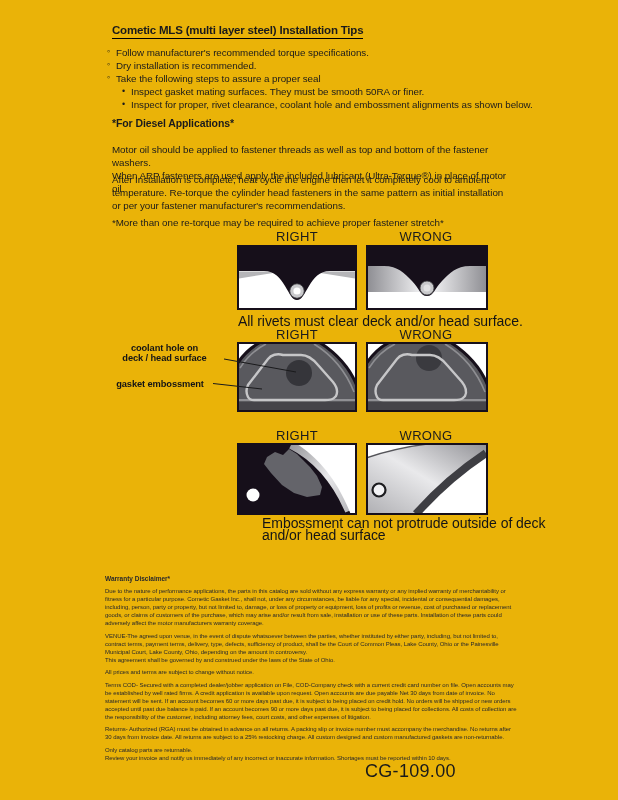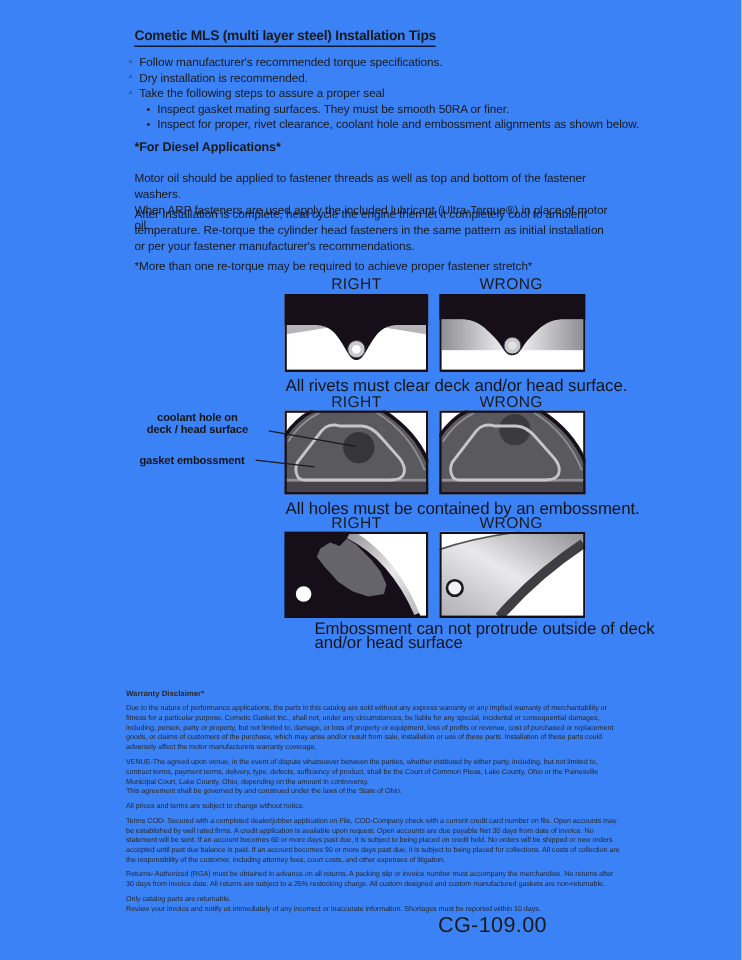--- a/index.html
+++ b/index.html
@@ -1,16 +1,16 @@
 <!DOCTYPE html>
 <html><head>
 <meta charset="utf-8">
 <style>
   html,body{margin:0;padding:0;background:#fff;}
-  .page{position:relative;width:618px;height:800px;background:#3b82f6;overflow:hidden;
+  .page{position:relative;width:618px;height:800px;background:#eab308;overflow:hidden;
         font-family:"Liberation Sans", sans-serif;color:#1a1a1c;}
 
   .title{position:absolute;left:112px;top:24px;font-size:11.5px;font-weight:bold;
          letter-spacing:-0.2px;border-bottom:1.5px solid #000;padding-bottom:2px;margin:0;
          display:inline-block;}
 
   .bullets{position:absolute;left:107px;top:46px;font-size:9.8px;line-height:13px;
            letter-spacing:-0.05px;}
   .b{position:relative;padding-left:9px;}
   .b.main::before{content:"\25E6";position:absolute;left:0;top:-1px;font-size:9px;}
@@ -135,21 +135,20 @@
       <path d="M11,55 C9,51 9,47 11,43 L31,17 C34,13 40,11 46,13 H64 C70,13 76,17 81,23 L96,40 C100,45 101,50 99,54 L97,56 C95,58 92,58 88,58 H17 C14,58 12,57 11,55 Z" fill="none" stroke="#c6c6c8" stroke-width="2.4"></path>
       <path d="M0,0 H24 C14,5 6,13 0,22 Z" fill="#fff"></path>
       <path d="M24,0 C14,5 6,13 0,22" fill="none" stroke="#17101b" stroke-width="3"></path>
       <path d="M29,2 C19,7 10,15 3,26" fill="none" stroke="#8e8e92" stroke-width="1.6"></path>
       <path d="M84,0 H122 V44 C115,26 101,11 84,0 Z" fill="#fff"></path>
       <path d="M84,0 C101,11 115,26 122,44" fill="none" stroke="#17101b" stroke-width="3"></path>
       <path d="M79,2 C97,13 111,30 119,50" fill="none" stroke="#8e8e92" stroke-width="1.6"></path>
       <rect x="1" y="1" width="120" height="68" fill="none" stroke="#17101b" stroke-width="2"></rect>
     </svg>
   </div>
-  <div class="cap cap2">All holes must be contained by an embossment.</div>
 
   <div class="ptr ptr-coolant">coolant hole on
 deck / head surface</div>
   <div class="ptr ptr-emboss">gasket embossment</div>
   <svg class="ptr-lines" width="100" height="45">
     <line x1="14" y1="9" x2="86" y2="22" stroke="#1a1a1c" stroke-width="1"></line>
     <line x1="3" y1="33.5" x2="52" y2="39" stroke="#1a1a1c" stroke-width="1"></line>
   </svg>
 
   <div class="dg-label colL r3">RIGHT</div>

